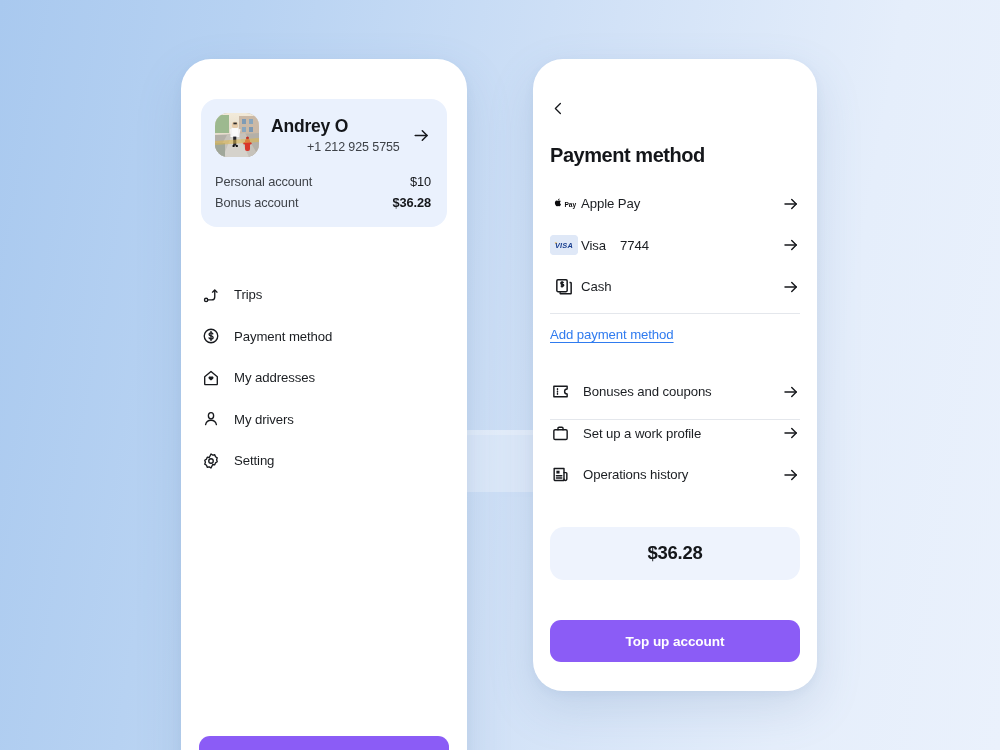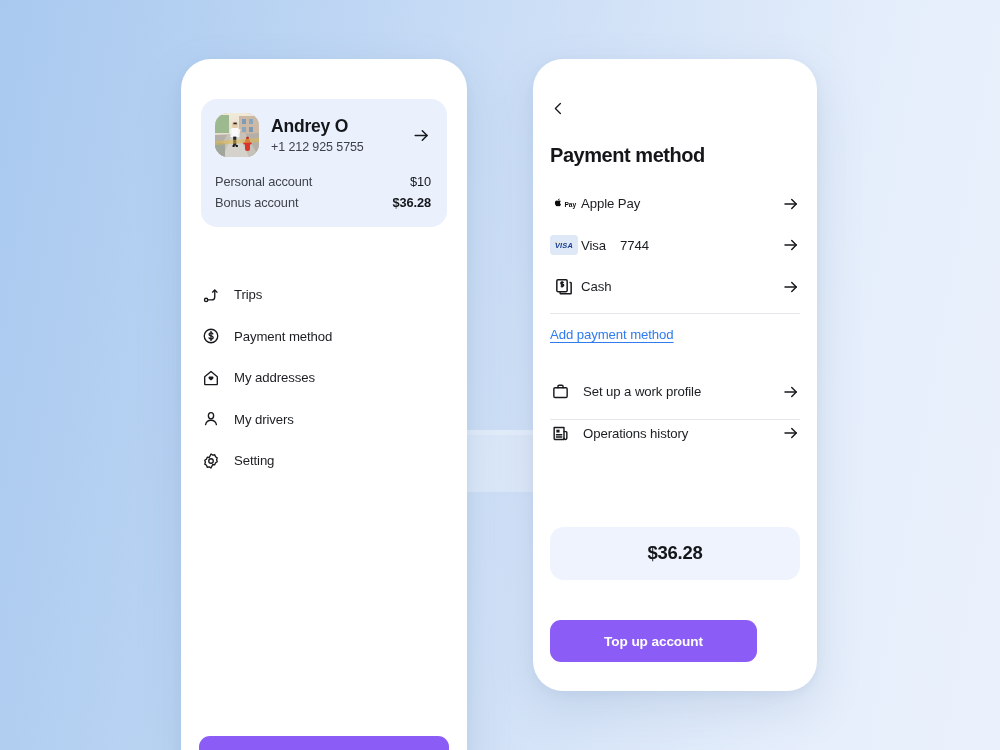--- a/index.html
+++ b/index.html
@@ -66,20 +66,21 @@
     color: #14161a;
     letter-spacing: -0.2px;
     line-height: 1.2;
   }
   .profile-phone {
     font-size: 12.5px;
     color: #3d4characters;
     color: #3d4147;
     margin-top: 3px;
     letter-spacing: -0.1px;
+    margin-left: 36px;
   }
   .profile-arrow {
     flex: 0 0 auto;
     color: #17191d;
     display: flex;
     align-items: center;
   }
   .acct-rows { margin-top: 14px; }
   .acct-row {
     display: flex;
@@ -138,21 +139,21 @@
     border: none;
     border-radius: 11px;
     color: #ffffff;
     font-family: "Liberation Sans", sans-serif;
     font-size: 13.6px;
     font-weight: 700;
     letter-spacing: -0.1px;
     cursor: pointer;
   }
   .phone-left .btn-primary  { bottom: 29px; }
-  .phone-right .btn-primary { bottom: 29px; left: 17px; width: 207px; }
+  .phone-right .btn-primary { bottom: 29px; left: 17px; width: 250px; }
 
   
   .back-btn {
     position: absolute;
     left: 18px; top: 38px;
     width: 26px; height: 26px;
     display: flex;
     align-items: center;
     justify-content: flex-start;
     background: none;
@@ -478,20 +479,37 @@
   </div>
 
   <div class="divider d1"></div>
 
   <button class="add-link">Add payment method</button>
 
   <div class="divider d2"></div>
 
   <div class="extra-list">
 
+    <div class="extra-row">
+      <span class="extra-icon">
+        <svg width="19" height="19" viewBox="0 0 24 24" fill="none" stroke="currentColor" stroke-width="1.8" stroke-linecap="round" stroke-linejoin="round">
+          <path d="M3.6 5.4 h16.8 v3.4 a3.2 3.2 0 0 0 0 6.4 v3.4 H3.6 Z"></path>
+          <line x1="8.2" y1="8.6" x2="8.2" y2="9.6"></line>
+          <line x1="8.2" y1="11.6" x2="8.2" y2="12.6"></line>
+          <line x1="8.2" y1="14.6" x2="8.2" y2="15.6"></line>
+        </svg>
+      </span>
+      <span class="extra-label">Bonuses and coupons</span>
+      <span class="row-arrow">
+        <svg width="18" height="18" viewBox="0 0 24 24" fill="none" stroke="currentColor" stroke-width="1.9" stroke-linecap="round" stroke-linejoin="round">
+          <line x1="4" y1="12" x2="19" y2="12"></line>
+            <polyline points="13,6 19,12 13,18"></polyline>
+        </svg>
+      </span>
+    </div>
 
     <div class="extra-row">
       <span class="extra-icon">
         <svg width="19" height="19" viewBox="0 0 24 24" fill="none" stroke="currentColor" stroke-width="1.8" stroke-linecap="round" stroke-linejoin="round">
           <rect x="3.6" y="7.2" width="16.8" height="12.4" rx="1.6"></rect>
           <path d="M8.8 7.2 V5.4 a1.4 1.4 0 0 1 1.4 -1.4 h3.6 a1.4 1.4 0 0 1 1.4 1.4 v1.8"></path>
         </svg>
       </span>
       <span class="extra-label">Set up a work profile</span>
       <span class="row-arrow">

